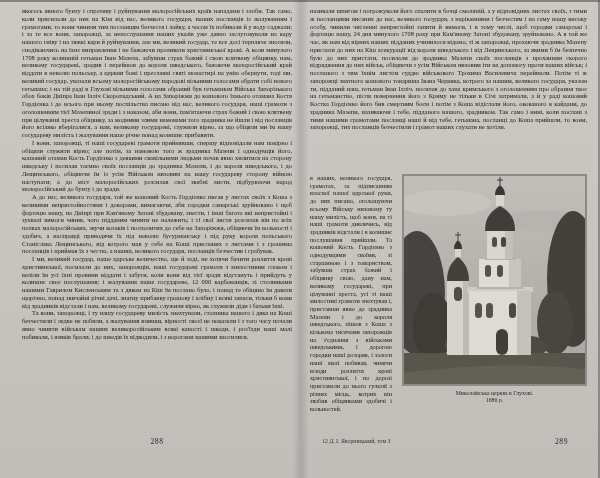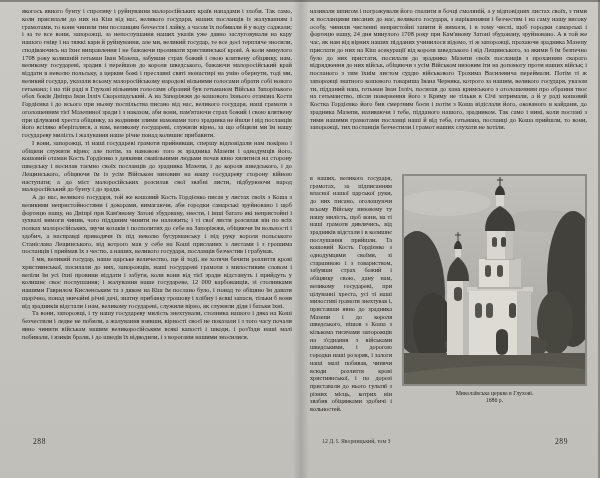--- a/index.html
+++ b/index.html
@@ -18,21 +18,21 @@
   .left-text{left:22px;top:7px;width:270px;height:424px;}
   .right-top{left:310px;top:7px;width:277px;height:164px;}
   .right-lower{position:absolute;left:310px;top:172px;width:277px;height:262px;}
   .text-col{position:absolute;left:0;top:2px;width:82px;height:252px;overflow:hidden;}
   .text-col p{margin:0;text-align:justify;font-size:6.2px;line-height:7.7px;color:#242219;}
   .photo-fig{position:absolute;left:92px;top:2px;width:185px;margin:0;}
   .photo-fig svg{display:block;width:183px;height:210px;border:1px solid #8d8b86;background:#b0aea9;}
   .photo-fig figcaption{width:185px;text-align:center;font-size:5.8px;line-height:7px;
     color:#2b2925;margin-top:4px;}
   .pagenum{position:absolute;font-size:7.5px;letter-spacing:.6px;color:#2a2824;}
-  .pagenum-left{left:33px;top:437px;width:270px;}
+  .pagenum-left{left:22px;top:437px;width:270px;text-align:center;}
   .pagenum-right{left:310px;top:437px;width:258px;text-align:right;}
   .signature{position:absolute;left:322px;top:438px;font-size:5.8px;color:#35332e;}
 </style>
 </head>
 <body>
 
 <div class="spread">
   <div class="edge-top"></div>
   <div class="edge-right"></div>
   <div class="gutter"></div>

